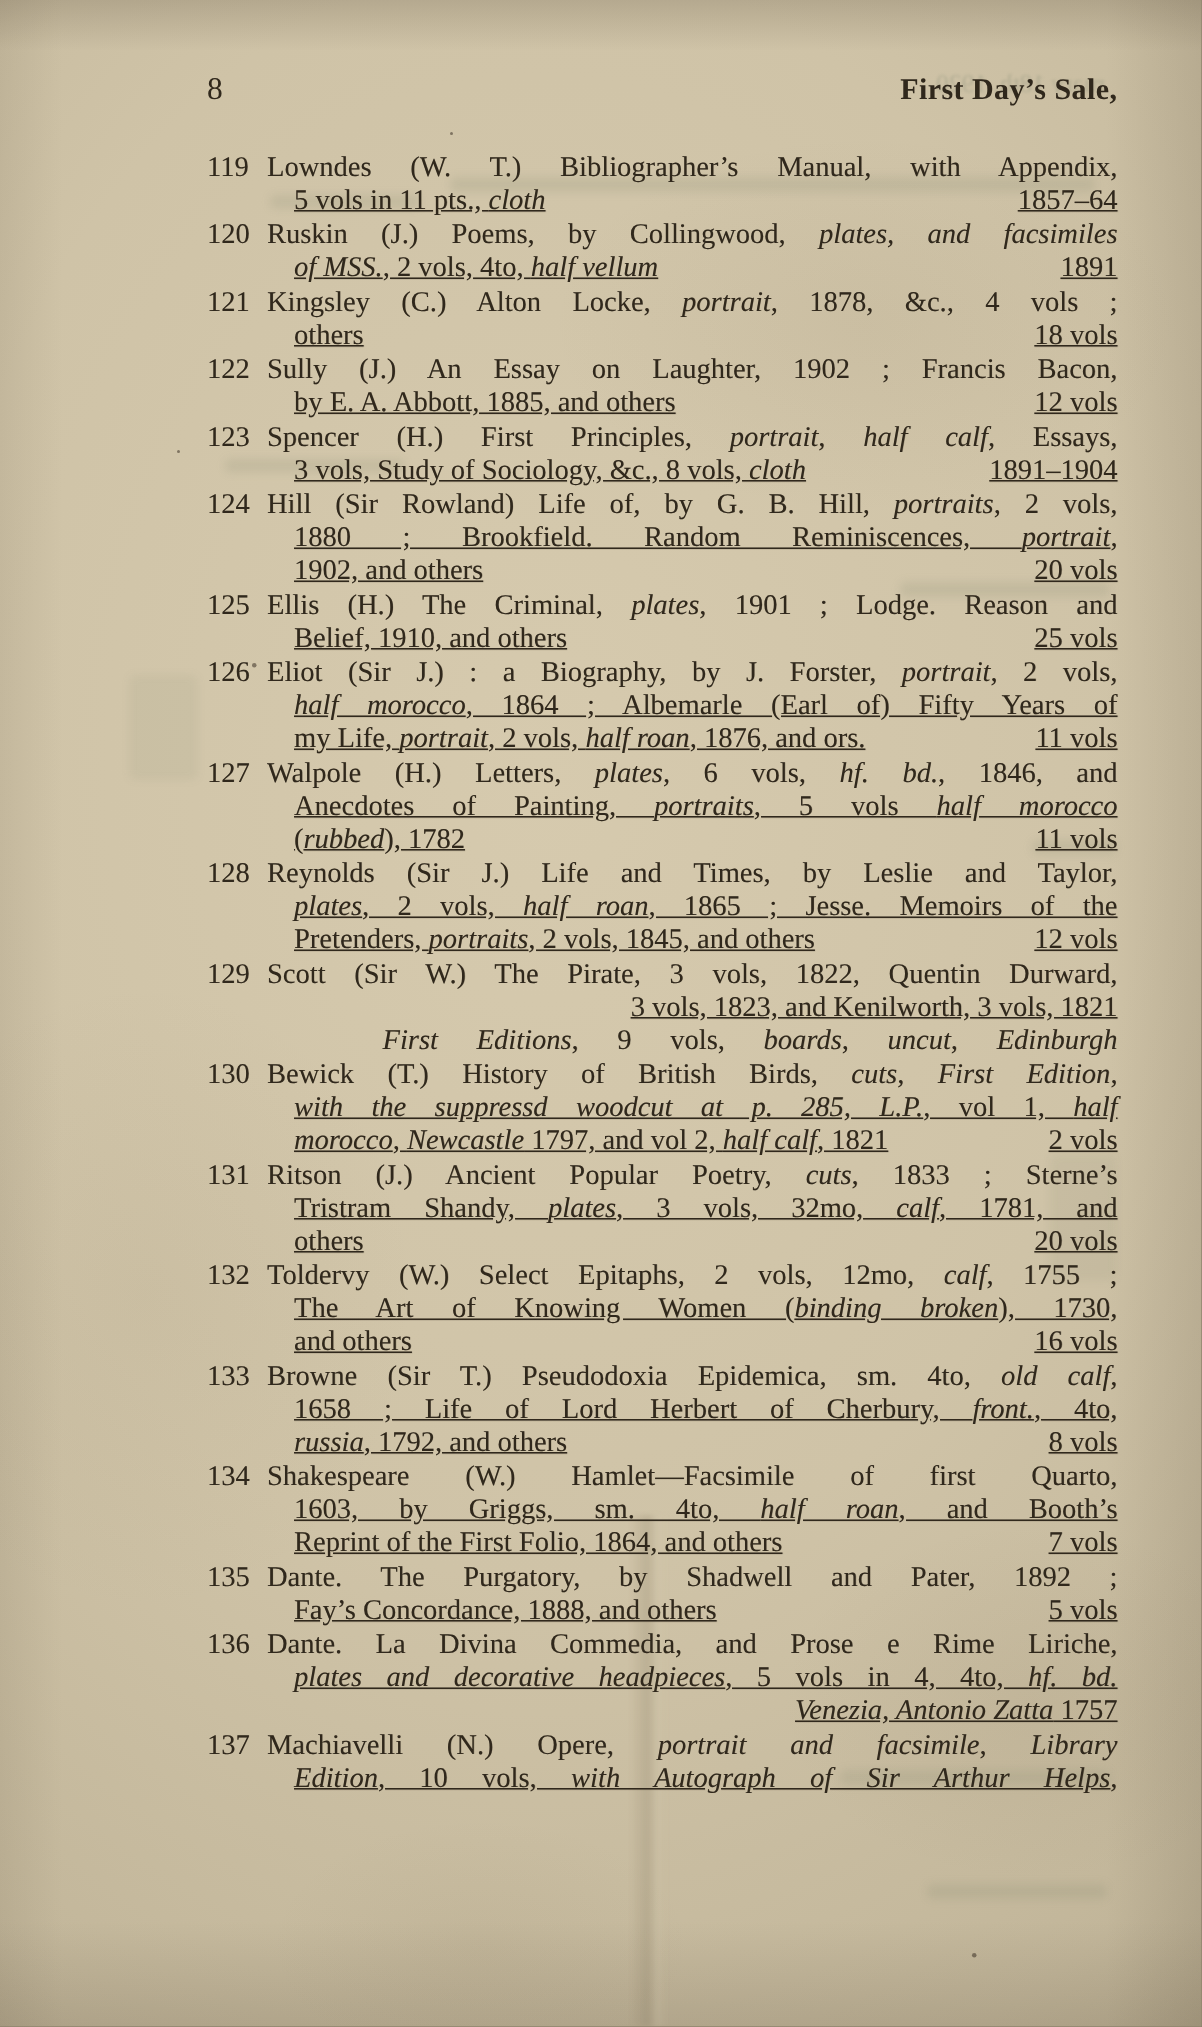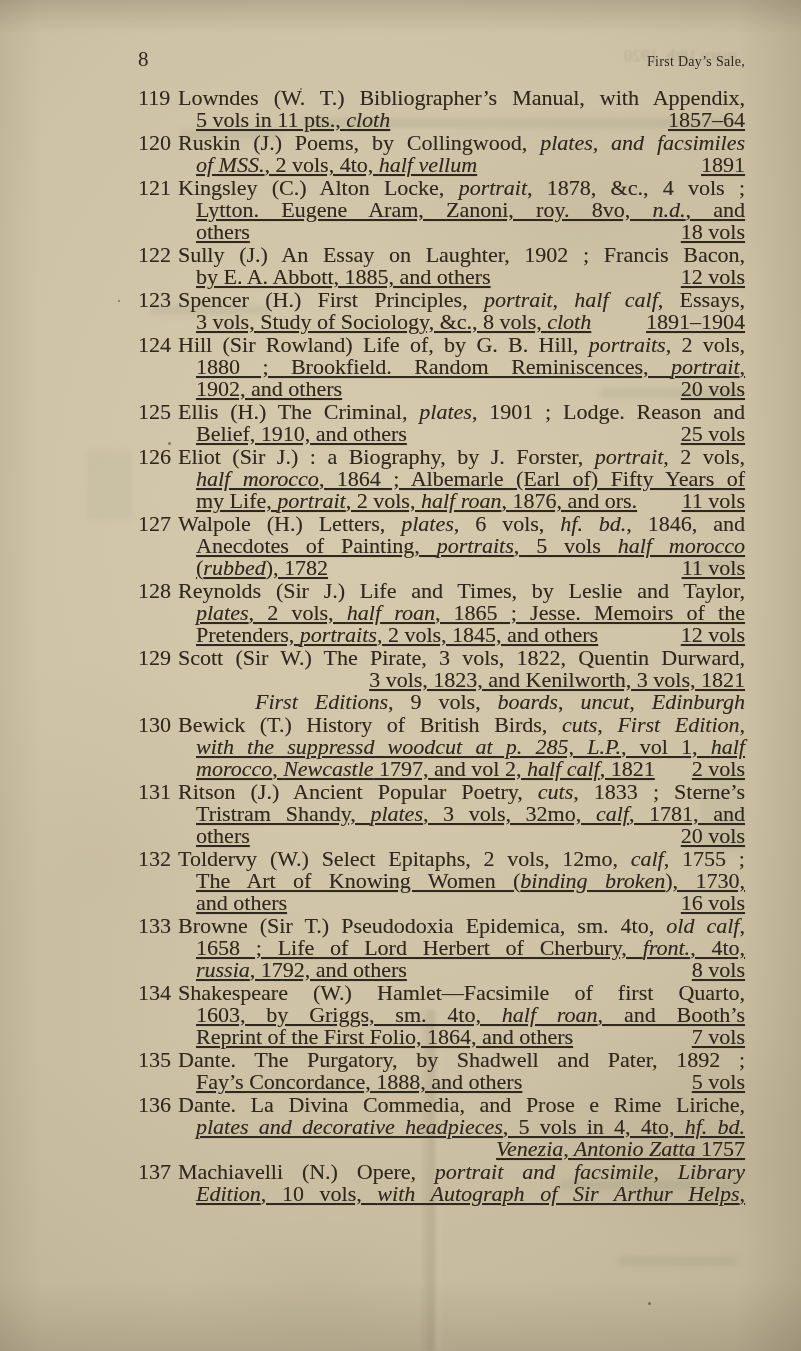--- a/index.html
+++ b/index.html
@@ -29,22 +29,22 @@
     content:"";position:absolute;inset:0;pointer-events:none;z-index:1;
     background:
       radial-gradient(300px 180px at 72% 16%, rgba(128,112,86,.08), transparent 70%),
       radial-gradient(260px 300px at 12% 64%, rgba(128,112,86,.07), transparent 70%),
       radial-gradient(240px 170px at 86% 84%, rgba(128,112,86,.09), transparent 70%),
       radial-gradient(200px 120px at 40% 96%, rgba(128,112,86,.08), transparent 70%);
   }
   .content{position:relative;z-index:3;}
   .header{display:flex;justify-content:space-between;align-items:baseline;line-height:26px;}
   .pagenum{font-size:21px;}
-  .title{font-size:14px;font-weight:normal;letter-spacing:.3px;}
-  .lots{margin-top:12px;font-size:22px;line-height:22px;
+  .title{font-size:20px;font-weight:bold;letter-spacing:.3px;}
+  .lots{margin-top:28px;font-size:19px;line-height:22px;
         text-shadow:.2px .2px 0 rgba(50,40,28,.35);}
   .lot-entry{margin-bottom:1px;}
   .line{min-height:22px;}
   em{font-style:italic;}
   .t-just{text-align:justify;text-align-last:justify;}
   .t-nat{text-align:right;}
   .t-right{text-align:right;}
   .t-flex{display:flex;justify-content:space-between;}
   .ind-cont{padding-left:58px;text-decoration:underline;}
   .ind-deep{padding-left:117px;}
@@ -105,21 +105,20 @@
         </div>
         <div class="lot-entry">
           <div class="line t-just"><span class="lotnum">120</span><span>Ruskin (J.) Poems, by Collingwood, </span><em>plates, and facsimiles</em></div>
           <div class="line t-flex ind-cont">
             <span class="lt"><em>of MSS.</em><span>, 2 vols, 4to, </span><em>half vellum</em></span>
             <span class="rv">1891</span>
           </div>
         </div>
         <div class="lot-entry">
           <div class="line t-just"><span class="lotnum">121</span><span>Kingsley (C.) Alton Locke, </span><em>portrait</em><span>, 1878, &amp;c., 4 vols ;</span></div>
-          <div class="line t-just ind-cont"><span>Lytton. Eugene Aram, Zanoni, roy. 8vo, </span><em>n.d.</em><span>, and</span></div>
           <div class="line t-flex ind-cont">
             <span class="lt"><span>others</span></span>
             <span class="rv">18 vols</span>
           </div>
         </div>
         <div class="lot-entry">
           <div class="line t-just"><span class="lotnum">122</span><span>Sully (J.) An Essay on Laughter, 1902 ; Francis Bacon,</span></div>
           <div class="line t-flex ind-cont">
             <span class="lt"><span>by E. A. Abbott, 1885, and others</span></span>
             <span class="rv">12 vols</span>

